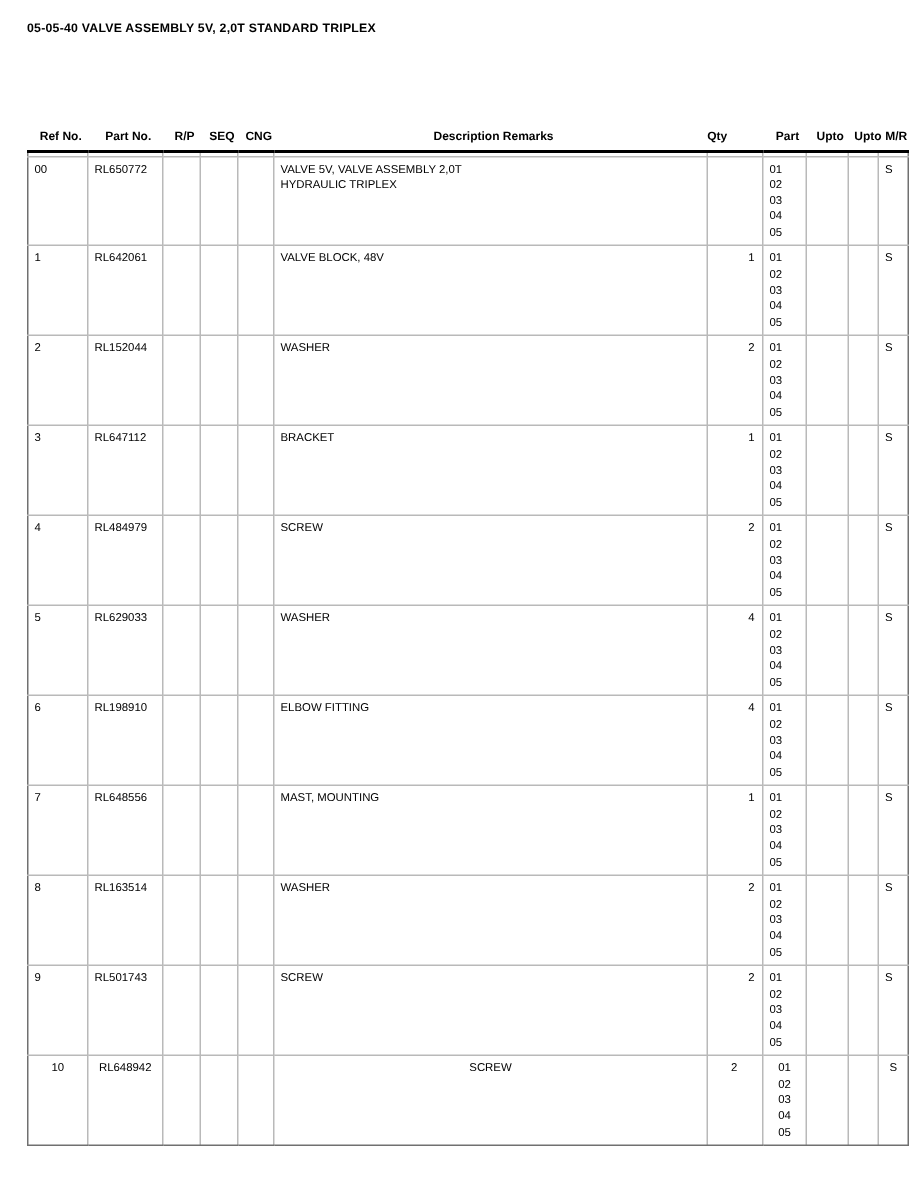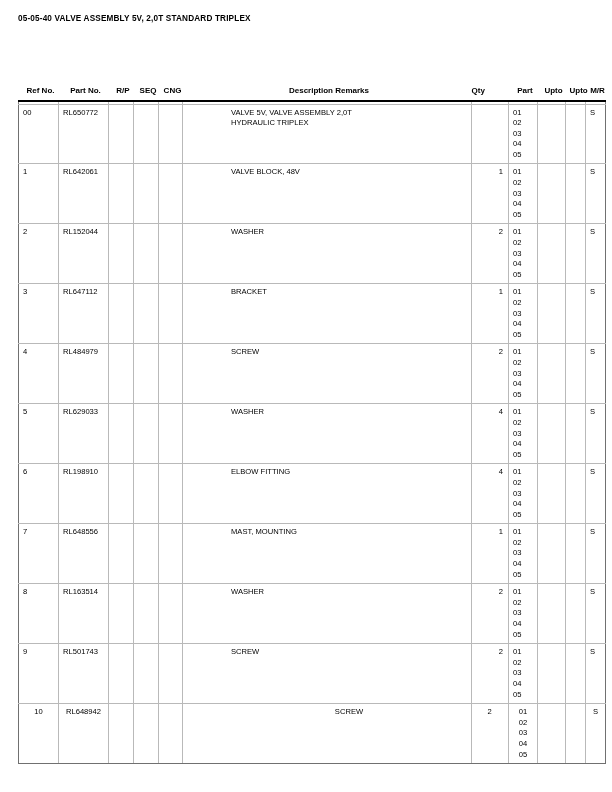--- a/index.html
+++ b/index.html
@@ -105,21 +105,21 @@
   }
   .parts-table tbody tr.data-row:last-child td {
     border-bottom: 0.9px solid #707070;
     text-align: center;
   }
 
   .model-stack span {
     display: block;
     line-height: 10.6px;
   }
-  .desc-line { display: block; margin-left: 44px; }
+  .desc-line { display: block; }
 
   
   col.c-ref   { width: 40px;  }
   col.c-part  { width: 50px;  }
   col.c-rp    { width: 25px;  }
   col.c-seq   { width: 25px;  }
   col.c-cng   { width: 24px;  }
   col.c-desc  { width: 289px; }
   col.c-qty   { width: 37px;  }
   col.c-model { width: 29px;  }

